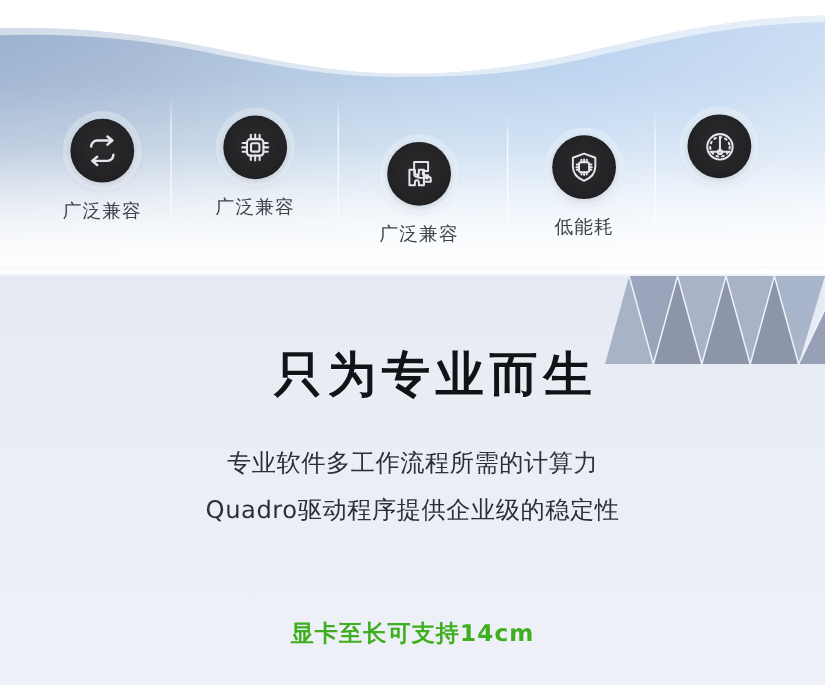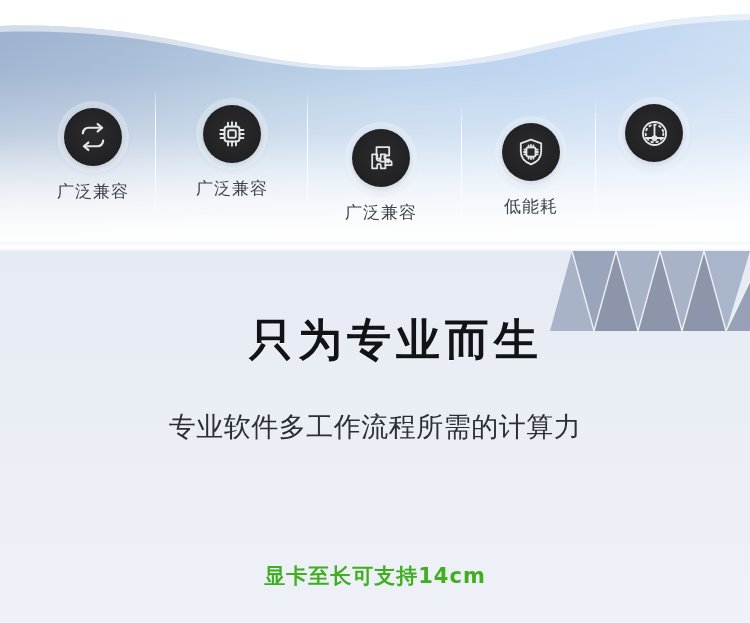--- a/index.html
+++ b/index.html
@@ -85,21 +85,21 @@
     font-size:44px;font-weight:bold;color:#111316;letter-spacing:5px;
     font-family:"DejaVu Sans","Liberation Sans",sans-serif;
     text-shadow:0 1px 0 rgba(255,255,255,.6);
     padding-left:21px;
   }
 
   #body-lines{
     position:absolute;left:0;top:150px;width:750px;text-align:center;
   }
   .body-line{
-    font-size:27px;color:#2b2f36;letter-spacing:.5px;line-height:1.95;
+    font-size:22px;color:#2b2f36;letter-spacing:.5px;line-height:1.95;
     font-family:"DejaVu Sans","Liberation Sans",sans-serif;
     white-space:nowrap;
   }
 
   #green-note{
     position:absolute;left:0;top:311px;width:750px;text-align:center;
     font-size:21px;font-weight:bold;letter-spacing:1px;
     font-family:"DejaVu Sans","Liberation Sans",sans-serif;
   }
 </style>
@@ -209,18 +209,19 @@
       <g stroke="#eef1f7" stroke-width="1.4" fill="none">
         <path d="M22,0 L44,80 M66,0 L44,80 M66,0 L88,80 M110,0 L88,80
                  M110,0 L132,80 M154,0 L132,80 M154,0 L176,80 M200,30 L176,80"></path>
       </g>
     </svg>
 
     <div id="headline">只为专业而生</div>
 
     <div id="body-lines">
       <div class="body-line">专业软件多工作流程所需的计算力</div>
+      <div class="body-line">Quadro驱动程序提供企业级的稳定性</div>
     </div>
 
     <div id="green-note" style="color: rgb(63, 174, 31);">显卡至长可支持14cm</div>
   </div>
 
 </div>
 
 </body></html>

